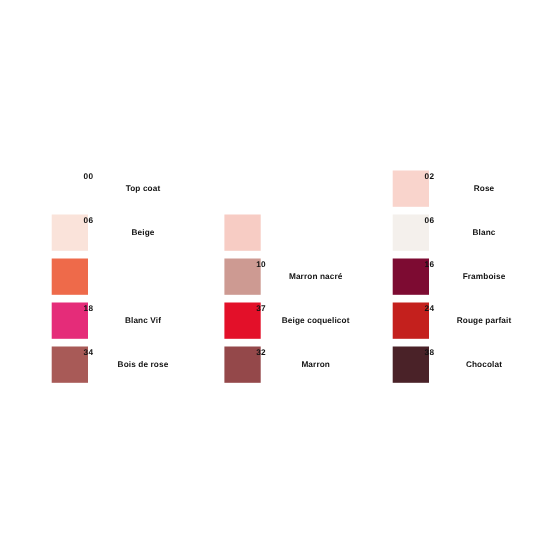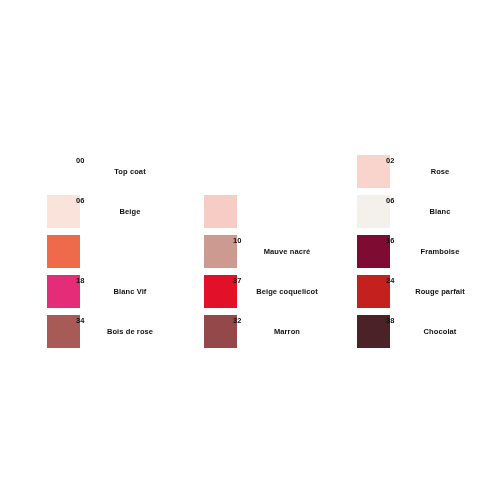--- a/index.html
+++ b/index.html
@@ -110,21 +110,21 @@
         <div class="labels">
         </div>
       </div>
       <div class="row">
         <div class="swatch" style="background: rgb(247, 204, 196);"></div>
       </div>
       <div class="row">
         <div class="swatch" style="background: rgb(205, 154, 146);"></div>
         <div class="labels">
           <div class="code">10</div>
-          <div class="name">Mauve nacré</div>
+          <div class="name">Marron nacré</div>
         </div>
       </div>
       <div class="row">
         <div class="swatch" style="background: rgb(227, 16, 41);"></div>
         <div class="labels">
           <div class="code">37</div>
           <div class="name">Beige coquelicot</div>
         </div>
       </div>
       <div class="row">

